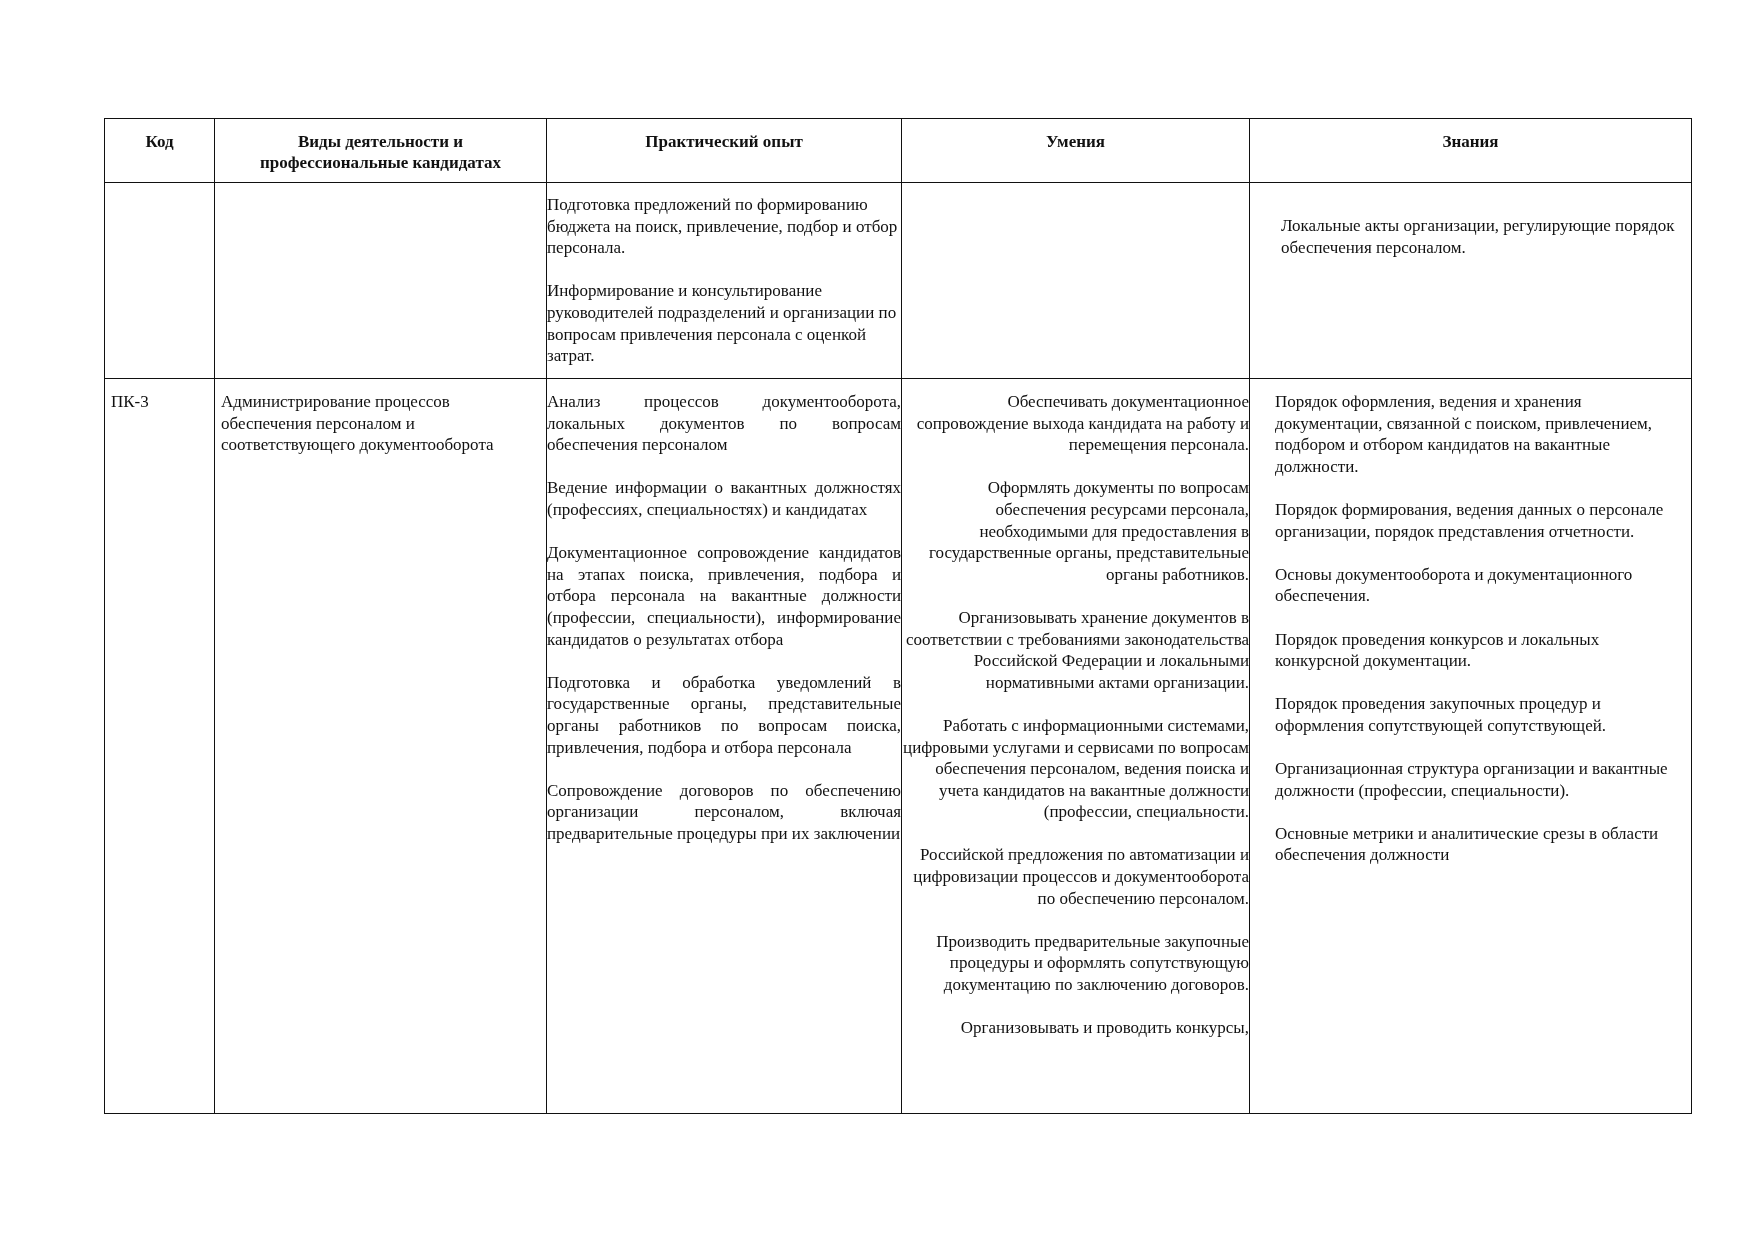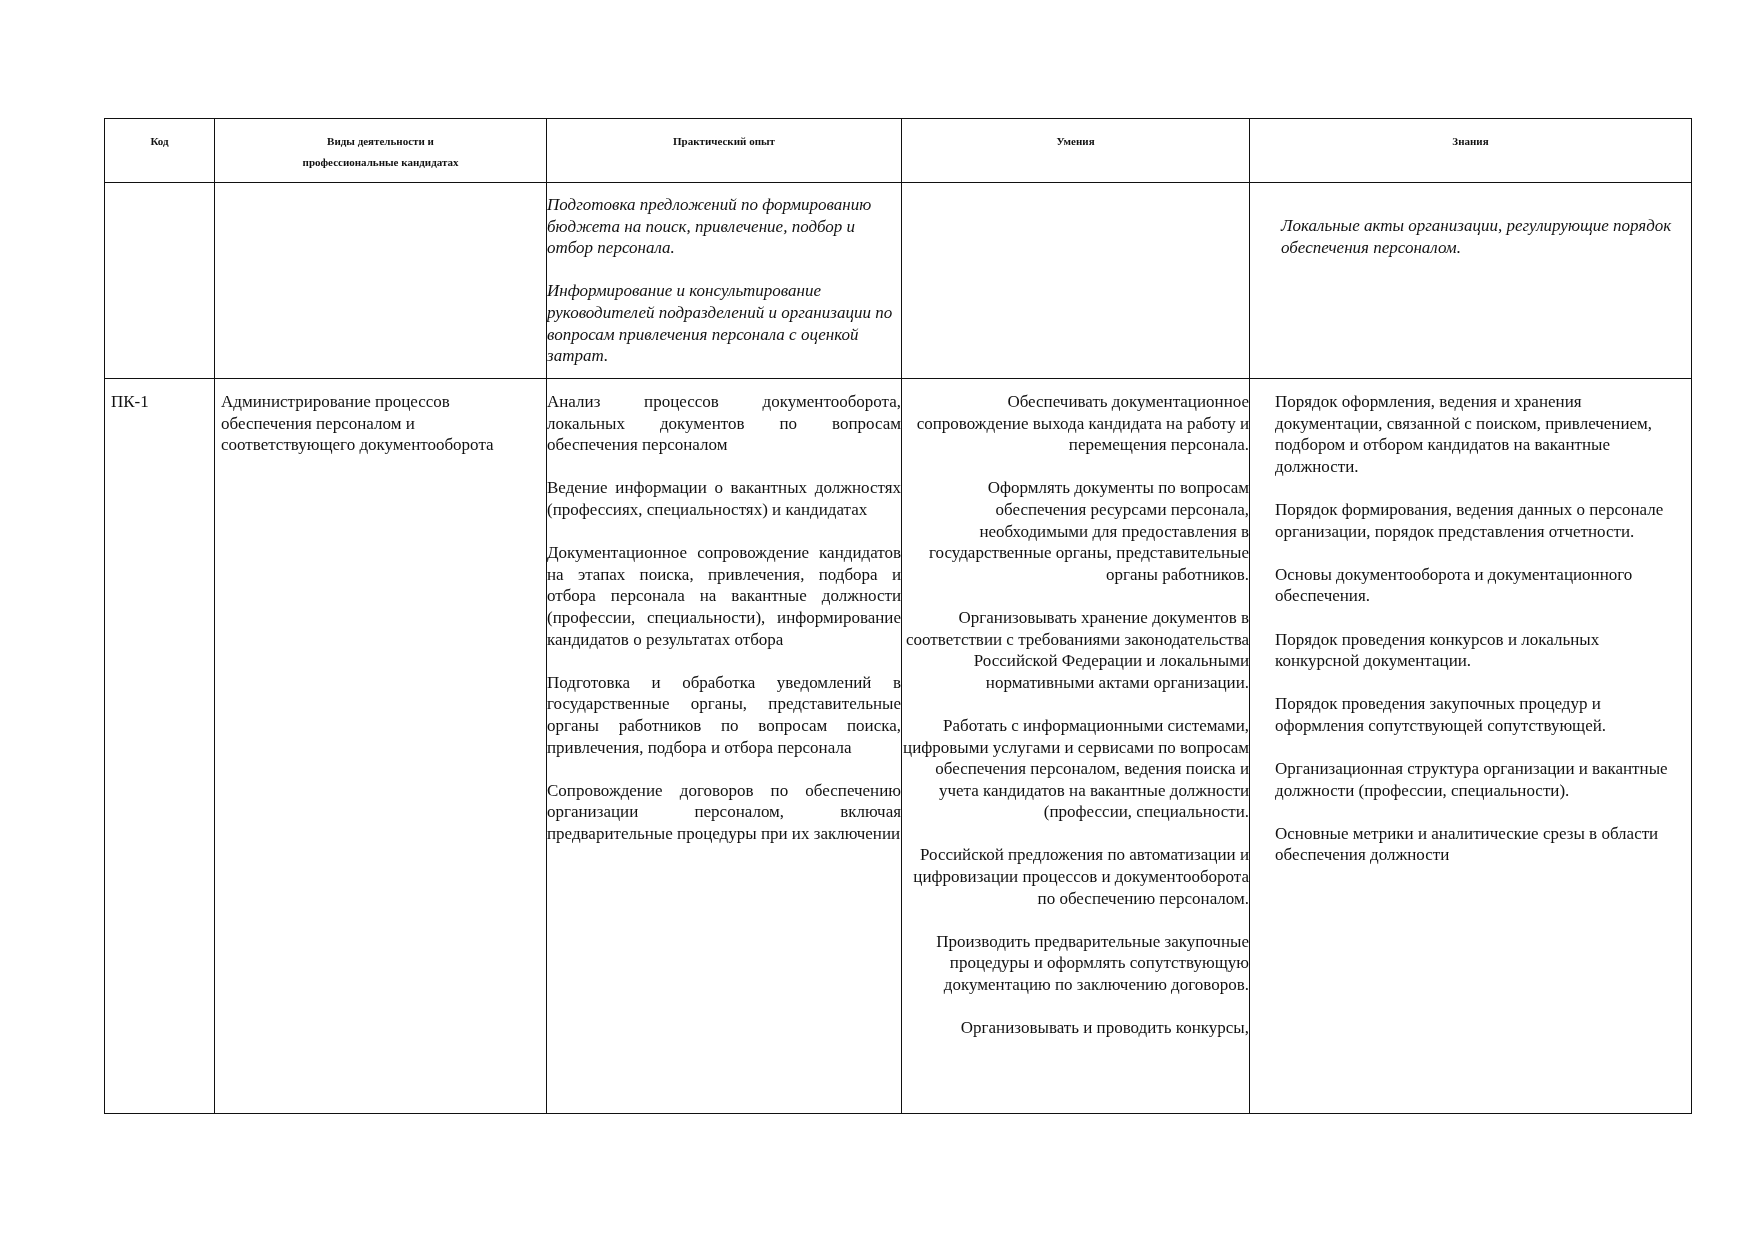--- a/index.html
+++ b/index.html
@@ -32,38 +32,38 @@
     }
     table.competency-table th,
     table.competency-table td {
       border: 1.5px solid #111111;
       vertical-align: top;
       padding: 0;
     }
     table.competency-table th {
       height: 64px;
       font-weight: bold;
-      font-size: 11px;
+      font-size: 17px;
       line-height: 21px;
       text-align: center;
       padding-top: 12px;
       box-sizing: border-box;
     }
     .col-code { width: 110px; }
     .col-activity { width: 332px; }
     .col-practice { width: 355px; }
     .col-skills { width: 348px; }
     .col-knowledge { width: 442px; }
 
     td .cell {
       font-size: 17px;
       line-height: 21.6px;
       box-sizing: border-box;
     }
-    tr.row-continuation td { height: 195px; font-style: italic; }
+    tr.row-continuation td { height: 195px; }
     tr.row-pk3 td { height: 734px; }
 
     .cell.code-cell { padding: 12px 0 0 6px; }
     .cell.activity-cell { padding: 12px 6px 0 6px; }
     .cell.practice-cell { padding: 12px 0 0 0; text-align: justify; }
     .cell.practice-cell.first-row { padding-top: 11px; text-align: left; }
     .cell.skills-cell { padding: 12px 0 0 0; text-align: right; }
     .cell.knowledge-cell { padding: 12px 6px 0 0; margin-left: 25px; }
     .cell.knowledge-cell.first-row { padding: 32px 6px 0 6px; }
 
@@ -115,21 +115,21 @@
         </td>
         <td>
           <div class="cell knowledge-cell first-row">
             <p class="para">Локальные акты организации, регулирующие порядок обеспечения персоналом.</p>
           </div>
         </td>
       </tr>
 
       <tr class="row-pk3">
         <td>
-          <div class="cell code-cell">ПК-1</div>
+          <div class="cell code-cell">ПК-3</div>
         </td>
         <td>
           <div class="cell activity-cell">Администрирование процессов обеспечения персоналом и соответствующего документооборота</div>
         </td>
         <td>
           <div class="cell practice-cell">
             <p class="para">Анализ процессов документооборота, локальных документов по вопросам обеспечения персоналом</p>
             <p class="para">Ведение информации о вакантных должностях (профессиях, специальностях) и кандидатах</p>
             <p class="para">Документационное сопровождение кандидатов на этапах поиска, привлечения, подбора и отбора персонала на вакантные должности (профессии, специальности), информирование кандидатов о результатах отбора</p>
             <p class="para">Подготовка и обработка уведомлений в государственные органы, представительные органы работников по вопросам поиска, привлечения, подбора и отбора персонала</p>

